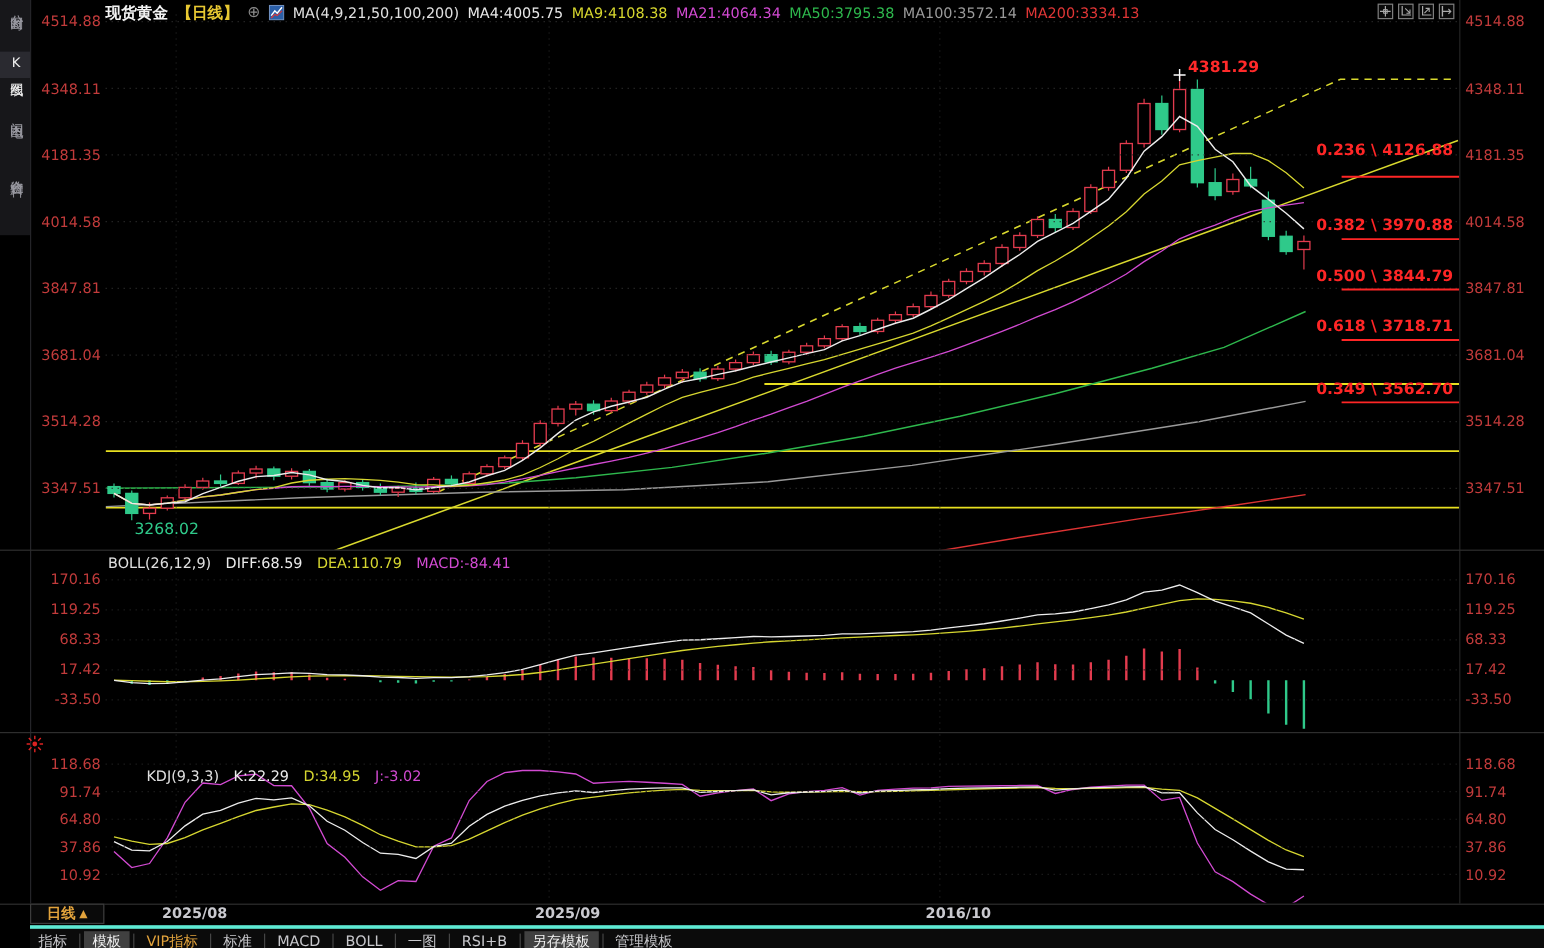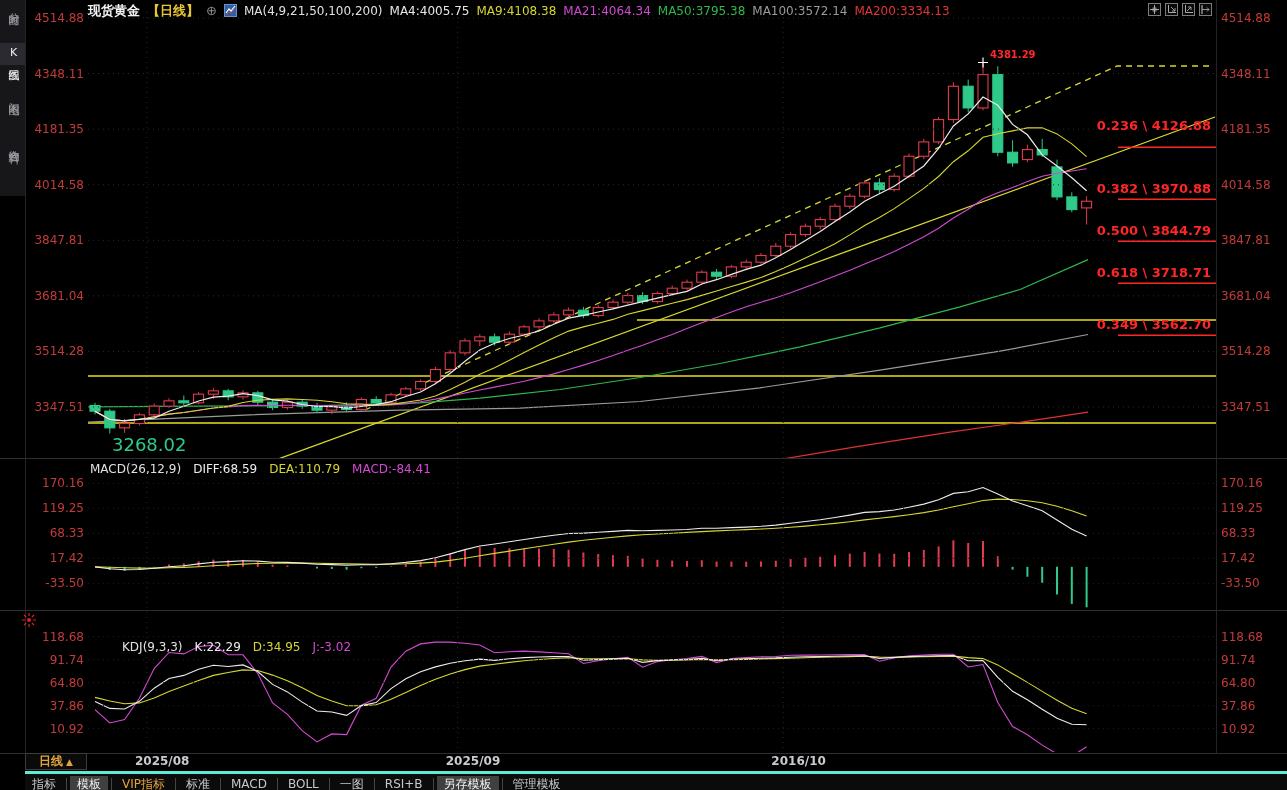--- a/index.html
+++ b/index.html
@@ -23,22 +23,22 @@
   #expand-icon{color:#8a8a8a;font-size:13px;}
   .ma-val{font-size:12px;}
   #toolicons{position:absolute;left:1148px;top:3px;display:flex;gap:4px;z-index:4;}
   .ticon{width:13px;height:13px;border:1px solid #7d7d7d;box-sizing:border-box;display:flex;
          align-items:center;justify-content:center;background:#0a0a0a;cursor:pointer;}
   
   .axlab{position:absolute;width:52px;font-size:12px;color:#c23b3b;height:14px;line-height:14px;}
   .axlab.l{text-align:right;}
   .axlab.r{text-align:left;}
   .fiblab{position:absolute;width:150px;text-align:right;font-size:13px;font-weight:bold;color:#ff2626;height:15px;line-height:15px;}
-  #high-label{position:absolute;left:990px;top:49px;font-size:10px;font-weight:bold;color:#ff2a2a;z-index:3;}
-  #low-label{position:absolute;left:112px;top:434px;font-size:18px;color:#2fc98a;z-index:3;}
+  #high-label{position:absolute;left:990px;top:49px;font-size:13px;font-weight:bold;color:#ff2a2a;z-index:3;}
+  #low-label{position:absolute;left:112px;top:434px;font-size:13px;color:#2fc98a;z-index:3;}
   
   .ind-header{position:absolute;left:90px;display:flex;gap:12px;font-size:12px;white-space:nowrap;z-index:3;}
   #kdj-icon{position:absolute;left:22px;top:612px;z-index:3;}
   
   .hdiv{position:absolute;left:0;width:1287px;height:1px;background:#2e2e2e;z-index:3;}
   
   #period-box{position:absolute;left:25px;top:753px;width:62px;height:17px;border:1px solid #3c3c3c;
               box-sizing:border-box;display:flex;align-items:center;justify-content:center;gap:3px;
               color:#e2a33c;font-weight:bold;font-size:12px;z-index:4;cursor:pointer;background:#0a0a0a;}
   #period-box .arr{font-size:9px;}
@@ -433,21 +433,21 @@
     </div>
 
   <div id="high-label">4381.29</div>
   <div id="low-label">3268.02</div>
 
   <div class="hdiv" style="top:458px;"></div>
   <div class="hdiv" style="top:610px;"></div>
   <div class="hdiv" style="top:753px;"></div>
 
   <div class="ind-header" style="top:462px;">
-    <span style="color:#e0e0e0;">MACD(26,12,9)</span>
+    <span style="color:#e0e0e0;">BOLL(26,12,9)</span>
     <span style="color: rgb(236, 236, 236);">DIFF:68.59</span>
     <span style="color: rgb(214, 214, 48);">DEA:110.79</span>
     <span style="color: rgb(210, 74, 210);">MACD:-84.41</span>
   </div>
 
   <div id="kdj-icon">
     <svg width="14" height="14" viewBox="0 0 14 14">
         <circle cx="7" cy="7" r="2" fill="#d22"></circle>
         <g stroke="#d22" stroke-width="1.2">
           <path d="M7 0v3M7 11v3M0 7h3M11 7h3M2 2l2.2 2.2M9.8 9.8L12 12M12 2L9.8 4.2M4.2 9.8L2 12"></path>

